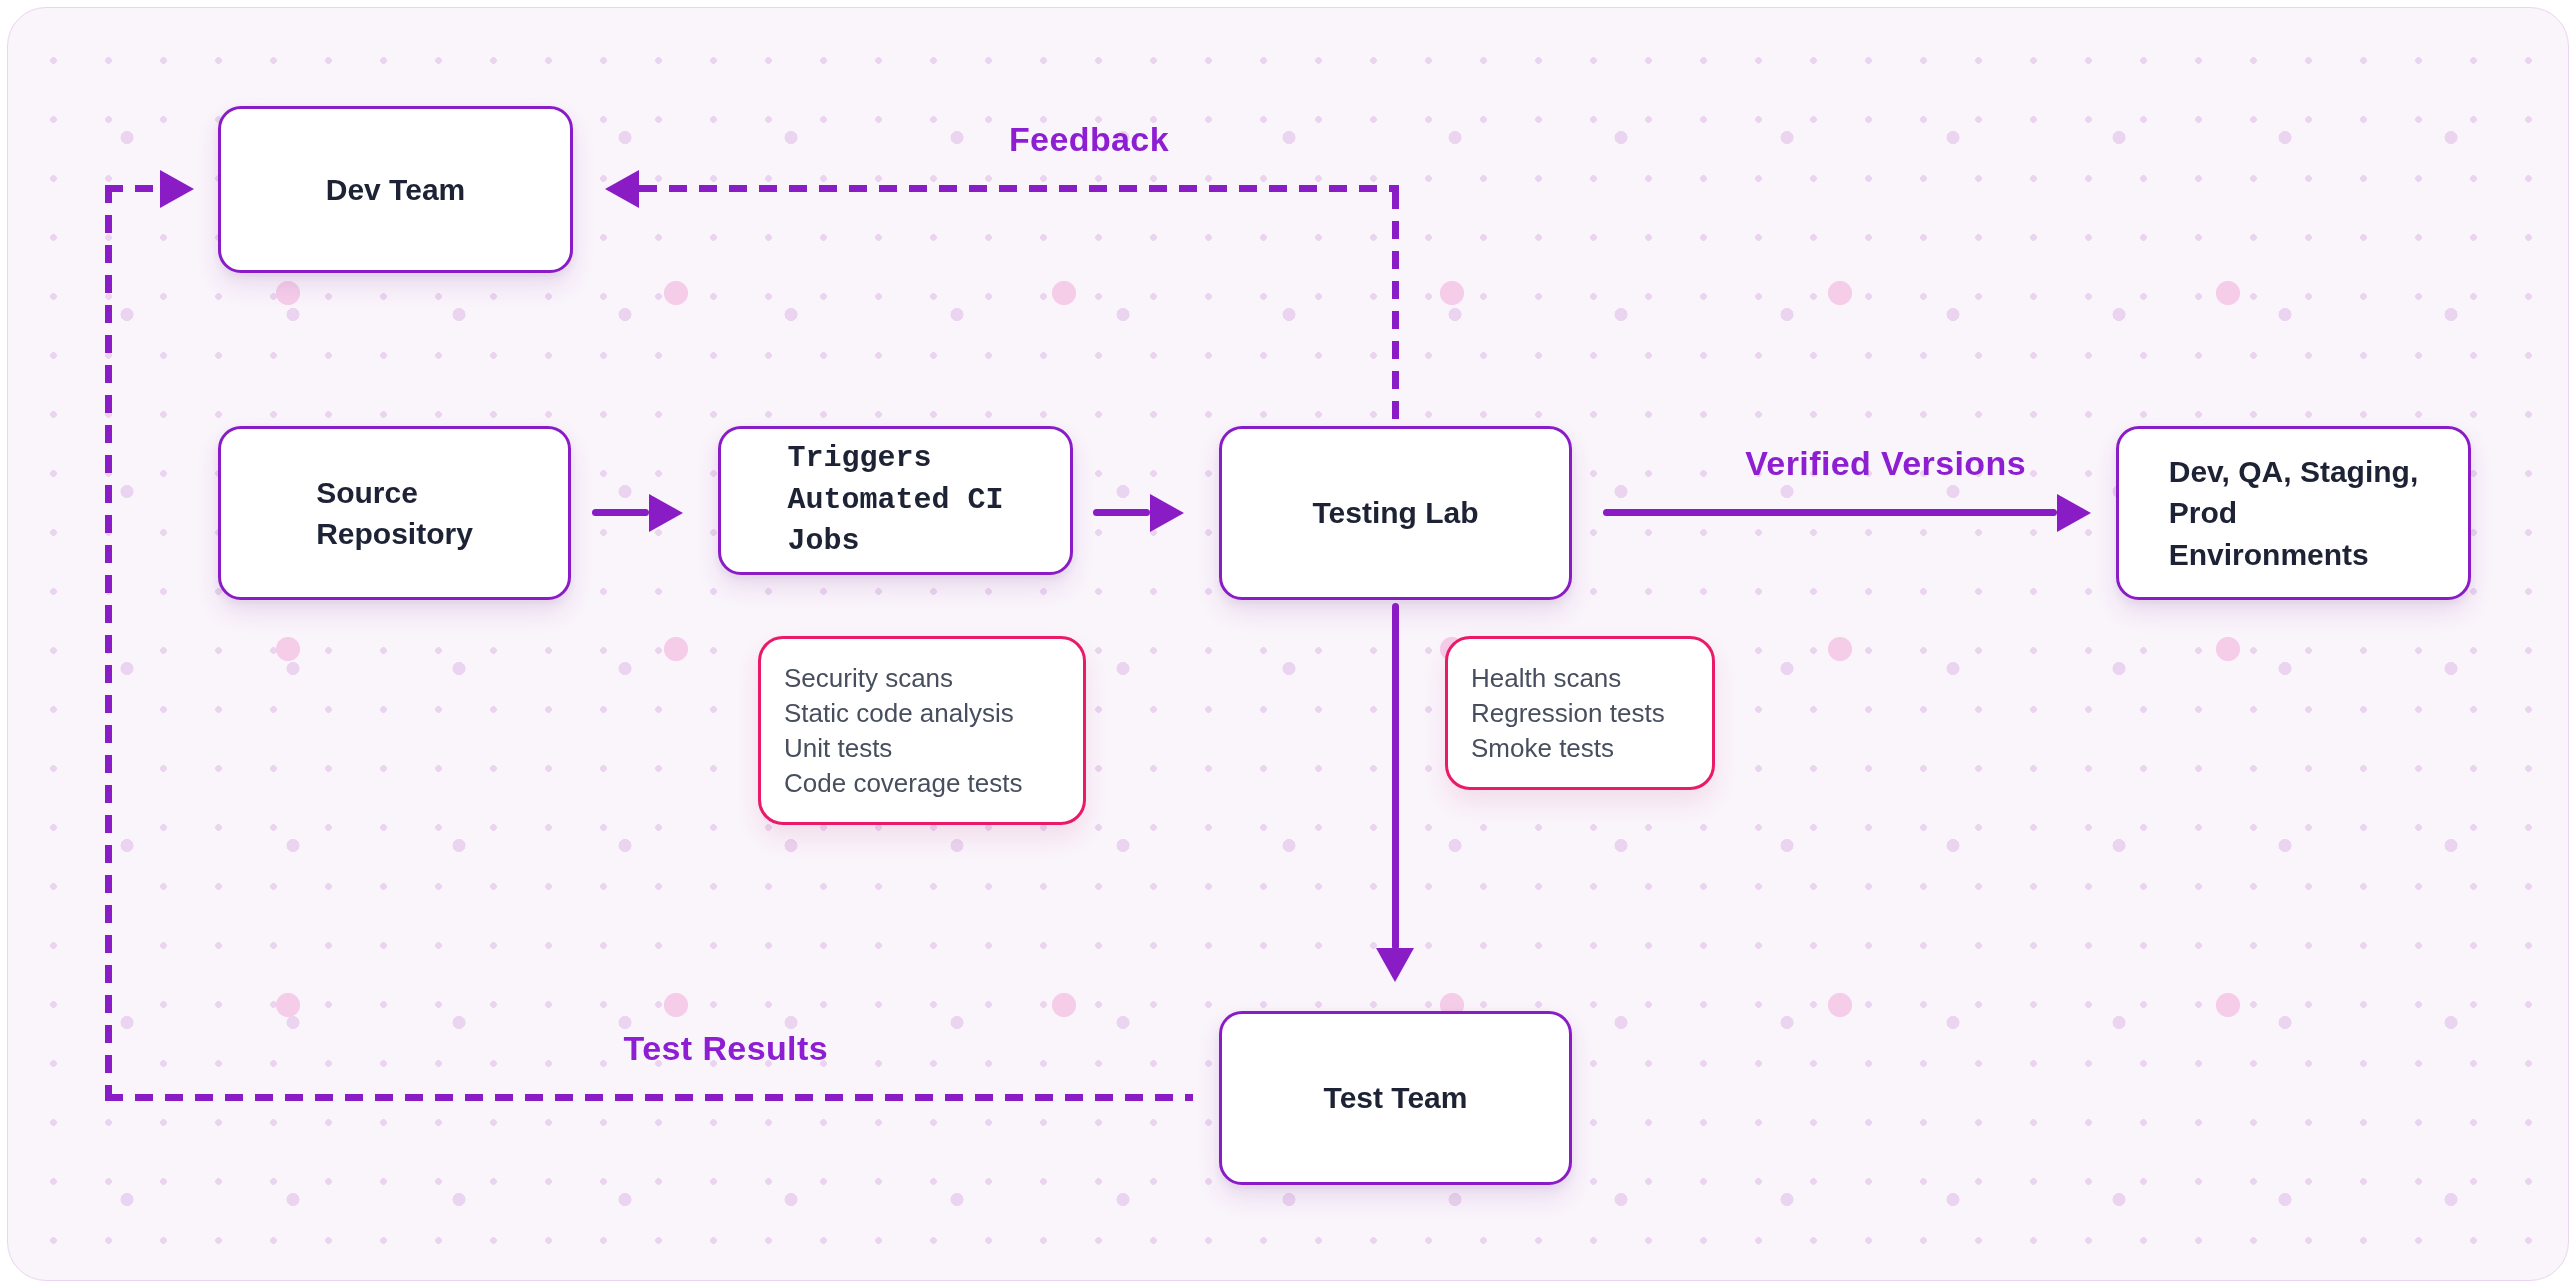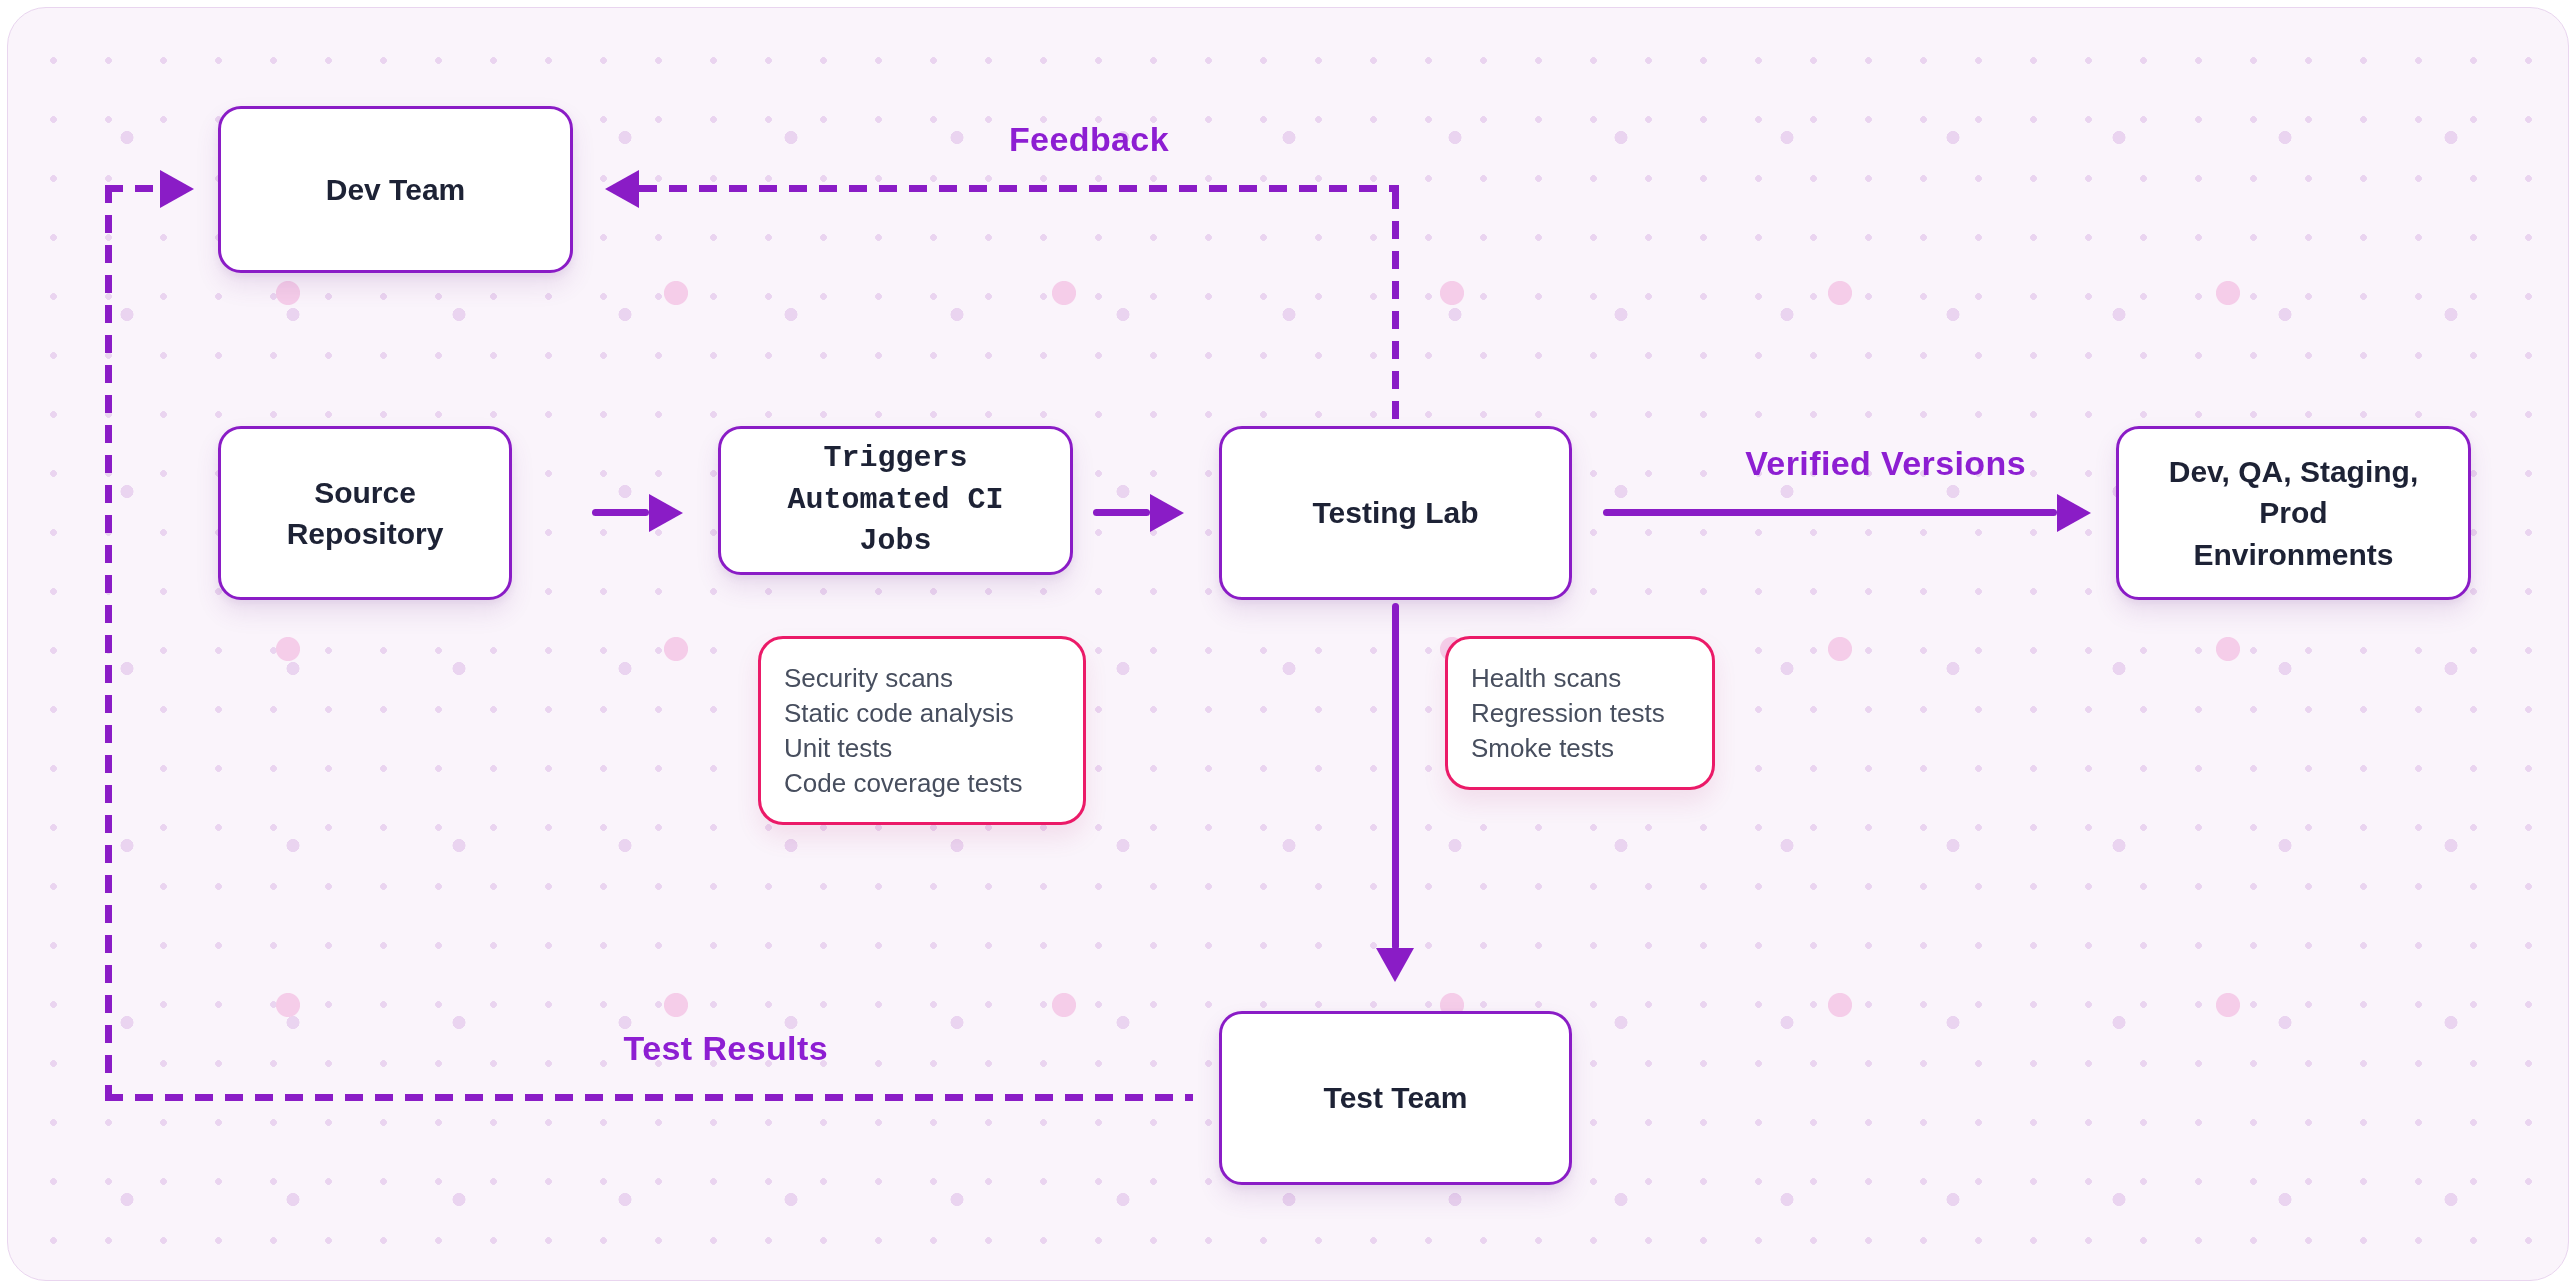--- a/index.html
+++ b/index.html
@@ -29,21 +29,21 @@
       radial-gradient(circle, var(--dot) 6.3px, transparent 6.7px),
       radial-gradient(circle, var(--dot) 3.1px, transparent 3.6px);
     background-size: 388px 356px, 166px 177px, 55px 59px;
     background-position: 86px 107px, 36px 41px, 18px 23px;
   }
   .node{
     position:absolute;box-sizing:border-box;
     background:var(--node-bg);
     border:3.6px solid var(--purple);border-radius:23px;
     display:flex;align-items:center;justify-content:center;
-    text-align:center;color:var(--node-text);
+    text-align:left;color:var(--node-text);
     font-size:30px;font-weight:700;line-height:1.38;
     box-shadow:0 12.5px 23px rgba(120,60,150,.12),0 3.6px 7.2px rgba(120,60,150,.08);
     padding:0 18px;
   }
   .node-label{white-space:pre-line;}
   .note{
     position:absolute;box-sizing:border-box;
     background:var(--node-bg);
     border:3.6px solid var(--pink);border-radius:25px;
     padding:21.5px 23px;color:var(--note-text);
@@ -67,21 +67,21 @@
 <body>
 
 <div class="stage">
 
   <div class="card"></div>
 
   <div class="node" style="left:218px;top:106px;width:355px;height:167px;">
     <span class="node-label">Dev Team</span>
   </div>
 
-  <div class="node" style="left:218px;top:426px;width:294px;height:174px;">
+  <div class="node" style="left:218px;top:426px;width:353px;height:174px;">
     <span class="node-label">Source
 Repository</span>
   </div>
 
   <div class="node" style="left:718px;top:426px;width:355px;height:149px;font-family:Liberation Mono, monospace;">
     <span class="node-label">Triggers
 Automated CI
 Jobs</span>
   </div>
 

